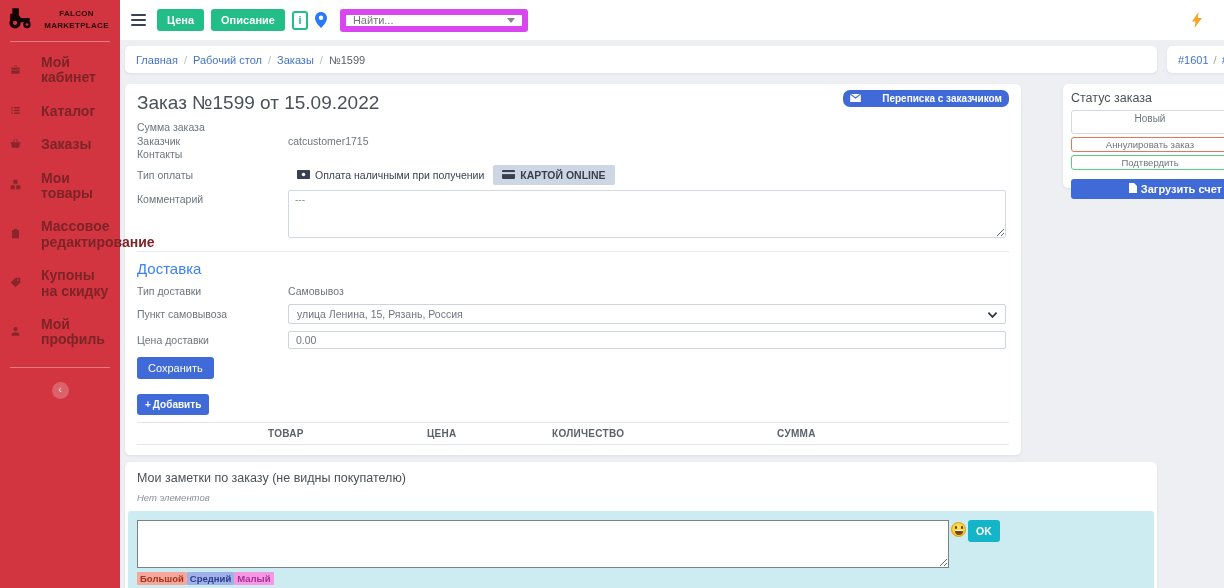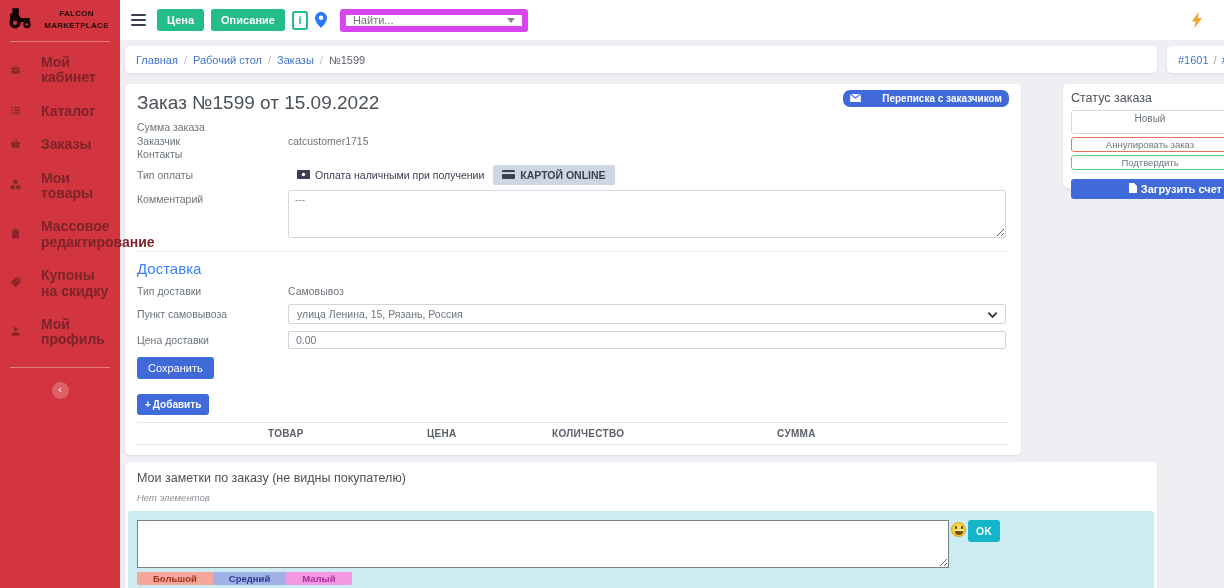--- a/index.html
+++ b/index.html
@@ -82,21 +82,21 @@
   .notes-title { font-size:12.5px; color:#4a5158; }
   .notes-empty { font-size:9.5px; font-style:italic; color:#8a9199; margin-top:7px; }
   .editor-panel { margin:8px -9px 0; background:#cdecf1; border-radius:3px; padding:9px 9px; }
   .editor-row { display:flex; align-items:flex-start; gap:2px; }
   .notes-area { width:812px; height:48px; border:1px solid #7a8288; background:#fff; resize:both; font-family:inherit; font-size:10px; outline:none; }
   .emoji { width:15px; height:15px; background:radial-gradient(circle at 50% 35%, #ffe25e, #f3bb1c); border-radius:50%; position:relative; border:1px solid #dd9e10; margin-top:2px; cursor:pointer; flex:0 0 auto; }
   .emoji::before { content:""; position:absolute; top:3px; left:3px; width:2px; height:2.5px; background:#5b3b08; border-radius:50%; box-shadow:6px 0 0 #5b3b08; }
   .emoji::after { content:""; position:absolute; left:2.5px; top:7px; width:8px; height:4px; background:#7a4a00; border-radius:0 0 8px 8px; border-top:1.5px solid #fdfdfd; }
   .ok-btn { background:#15b5c9; color:#fff; font-size:10.5px; font-weight:bold; border:none; border-radius:3px; padding:5px 8px; cursor:pointer; font-family:inherit; }
   .size-row { margin-top:4px; display:flex; }
-  .size-btn { font-size:9.5px; font-weight:bold; padding:1px 16px; border:none; cursor:pointer; font-family:inherit; border-radius:1px; }
+  .size-btn { font-size:9.5px; font-weight:bold; padding:1px 3px; border:none; cursor:pointer; font-family:inherit; border-radius:1px; }
   .size-big { background:#f5a79b; color:#a3321f; }
   .size-mid { background:#9fb1e6; color:#2c3c8f; }
   .size-small { background:#f598e3; color:#a8309a; }
 </style>
 </head>
 <body>
 
 <div class="page">
 
   <aside class="sidebar">

